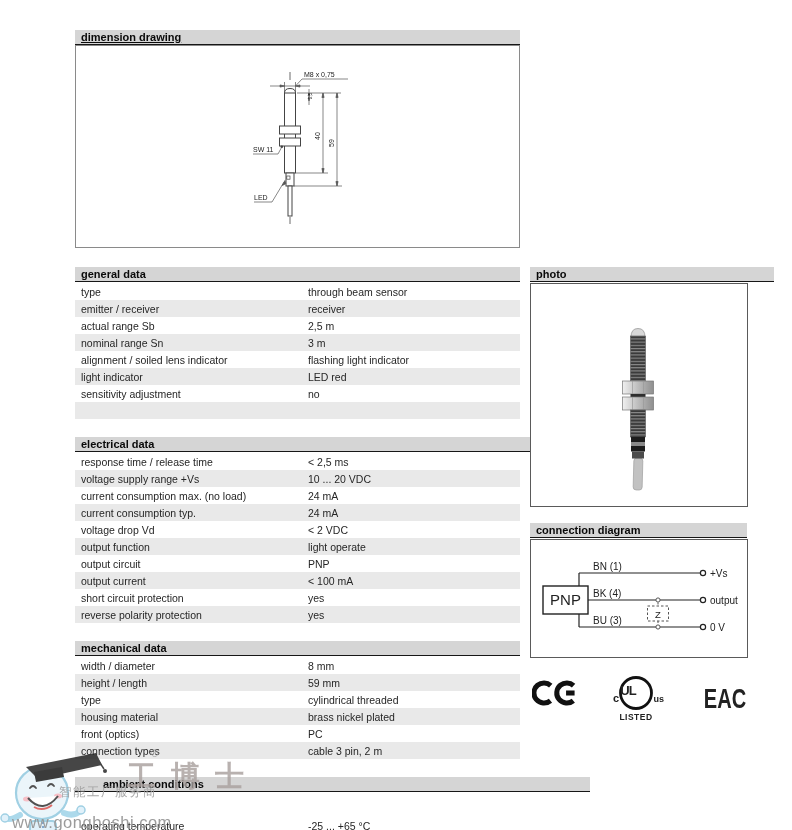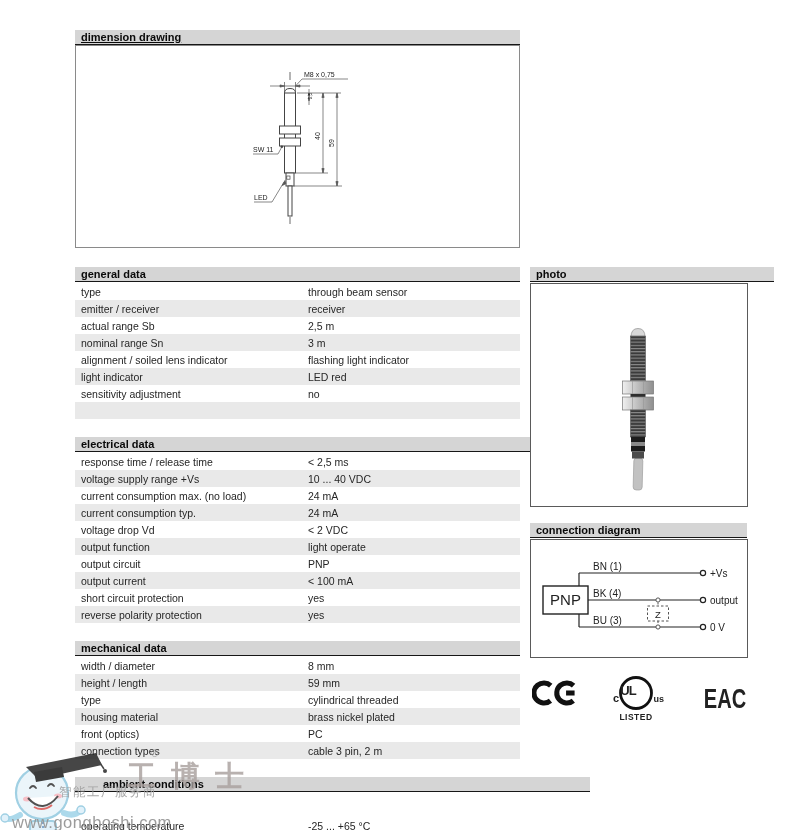--- a/index.html
+++ b/index.html
@@ -137,21 +137,21 @@
   <div class="sec-header" style="left:75px;top:437px;width:498px;">
     <span>electrical data</span>
   </div>
   <div class="tbl" style="left:75px;top:453px;">
       <div class="row">
         <span class="cell-label">response time / release time</span>
         <span class="cell-value">&lt; 2,5 ms</span>
       </div>
       <div class="row">
         <span class="cell-label">voltage supply range +Vs</span>
-        <span class="cell-value">10 ... 40 VDC</span>
+        <span class="cell-value">10 ... 20 VDC</span>
       </div>
       <div class="row">
         <span class="cell-label">current consumption max. (no load)</span>
         <span class="cell-value">24 mA</span>
       </div>
       <div class="row">
         <span class="cell-label">current consumption typ.</span>
         <span class="cell-value">24 mA</span>
       </div>
       <div class="row">

